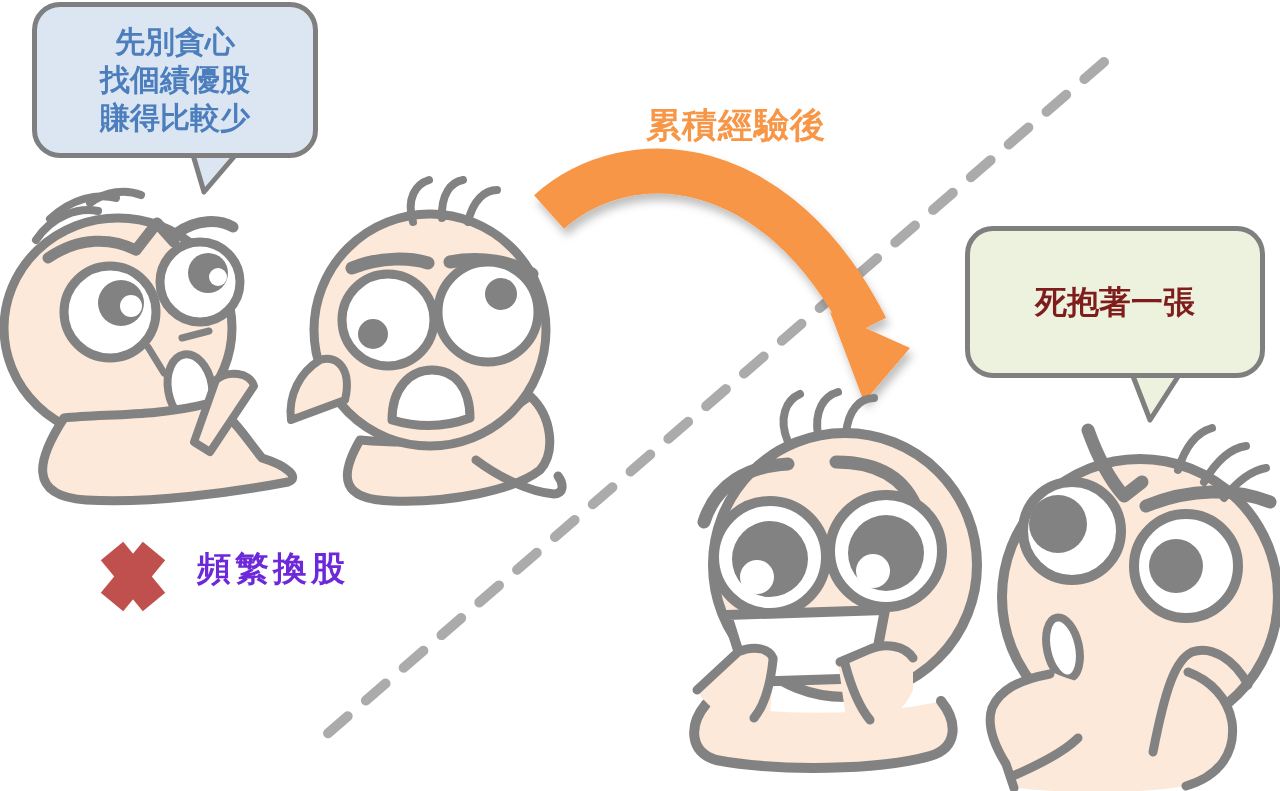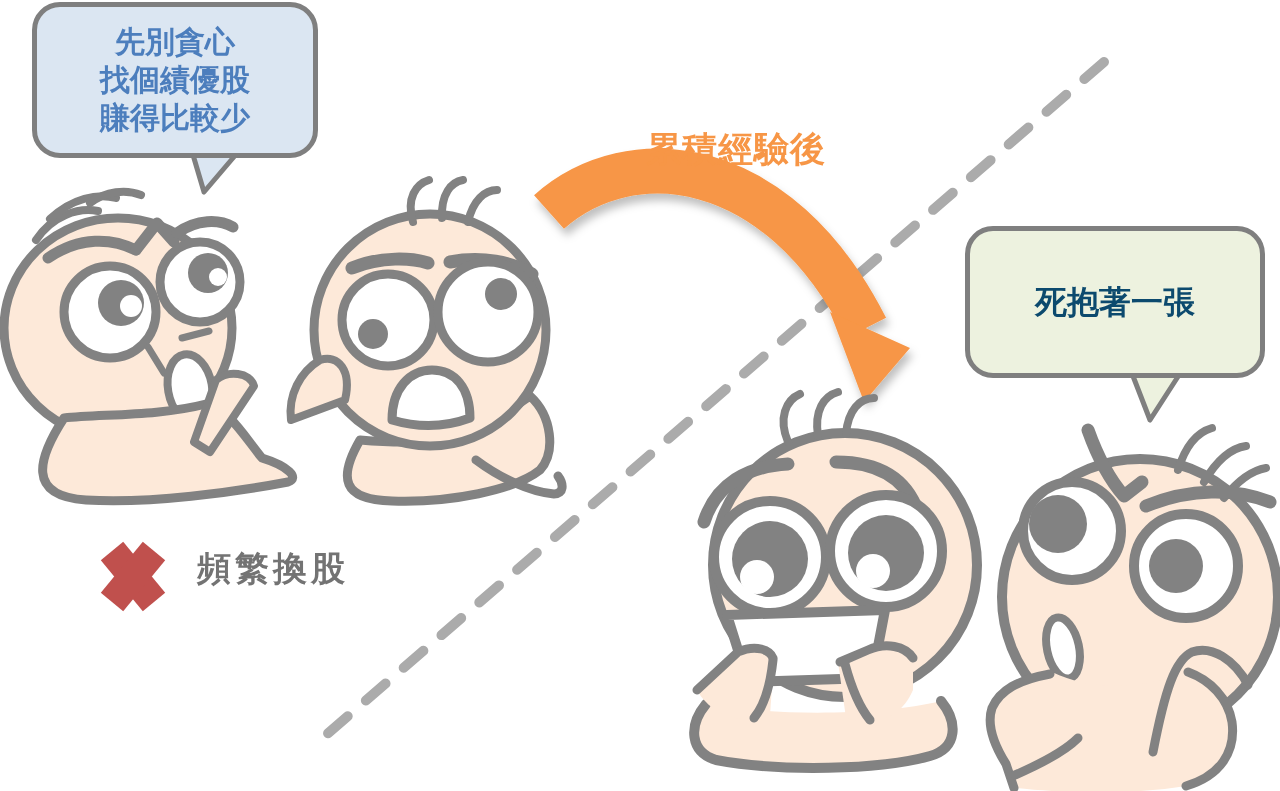--- a/index.html
+++ b/index.html
@@ -7,24 +7,24 @@
     position:relative;width:1280px;height:791px;overflow:hidden;background:#ffffff;
     font-family:"Liberation Sans","DejaVu Sans",sans-serif;
   }
   .canvas svg{position:absolute;left:0;top:0;}
   .bubble{
     position:absolute;box-sizing:border-box;border:5px solid #7F7F7F;border-radius:28px;
     display:flex;flex-direction:column;align-items:center;justify-content:center;
     font-weight:bold;text-align:center;z-index:3;
   }
   .bubble-left{left:16px;top:2px;width:286px;height:156px;background:#DBE6F2;color:#4C7EBD;font-size:30px;line-height:38px;margin-left:16px;}
-  .bubble-right{left:965px;top:226px;width:300px;height:152px;background:#EDF2DF;color:#0c4a6e;font-size:32px;line-height:42px;gap:48px;}
+  .bubble-right{left:965px;top:226px;width:300px;height:152px;background:#EDF2DF;color:#7f1d1d;font-size:32px;line-height:42px;gap:48px;}
   .float-label{position:absolute;font-weight:bold;white-space:nowrap;z-index:3;}
-  .arrow-caption{left:646px;top:102px;font-size:35px;letter-spacing:1px;color:#F79646;margin-top:24px;}
-  .dont-label{left:197px;top:546px;font-size:34px;letter-spacing:4px;color:#737373;}
+  .arrow-caption{left:646px;top:102px;font-size:35px;letter-spacing:1px;color:#F79646;}
+  .dont-label{left:197px;top:546px;font-size:34px;letter-spacing:4px;color:#6d28d9;}
 </style>
 </head>
 <body>
 
 <div class="canvas">
 
   <svg width="1280" height="791" viewBox="0 0 1280 791">
     <defs>
       <filter id="softShadow" x="-20%" y="-20%" width="140%" height="140%">
         <feDropShadow dx="3" dy="7" stdDeviation="4" flood-color="#000000" flood-opacity="0.25"></feDropShadow>

